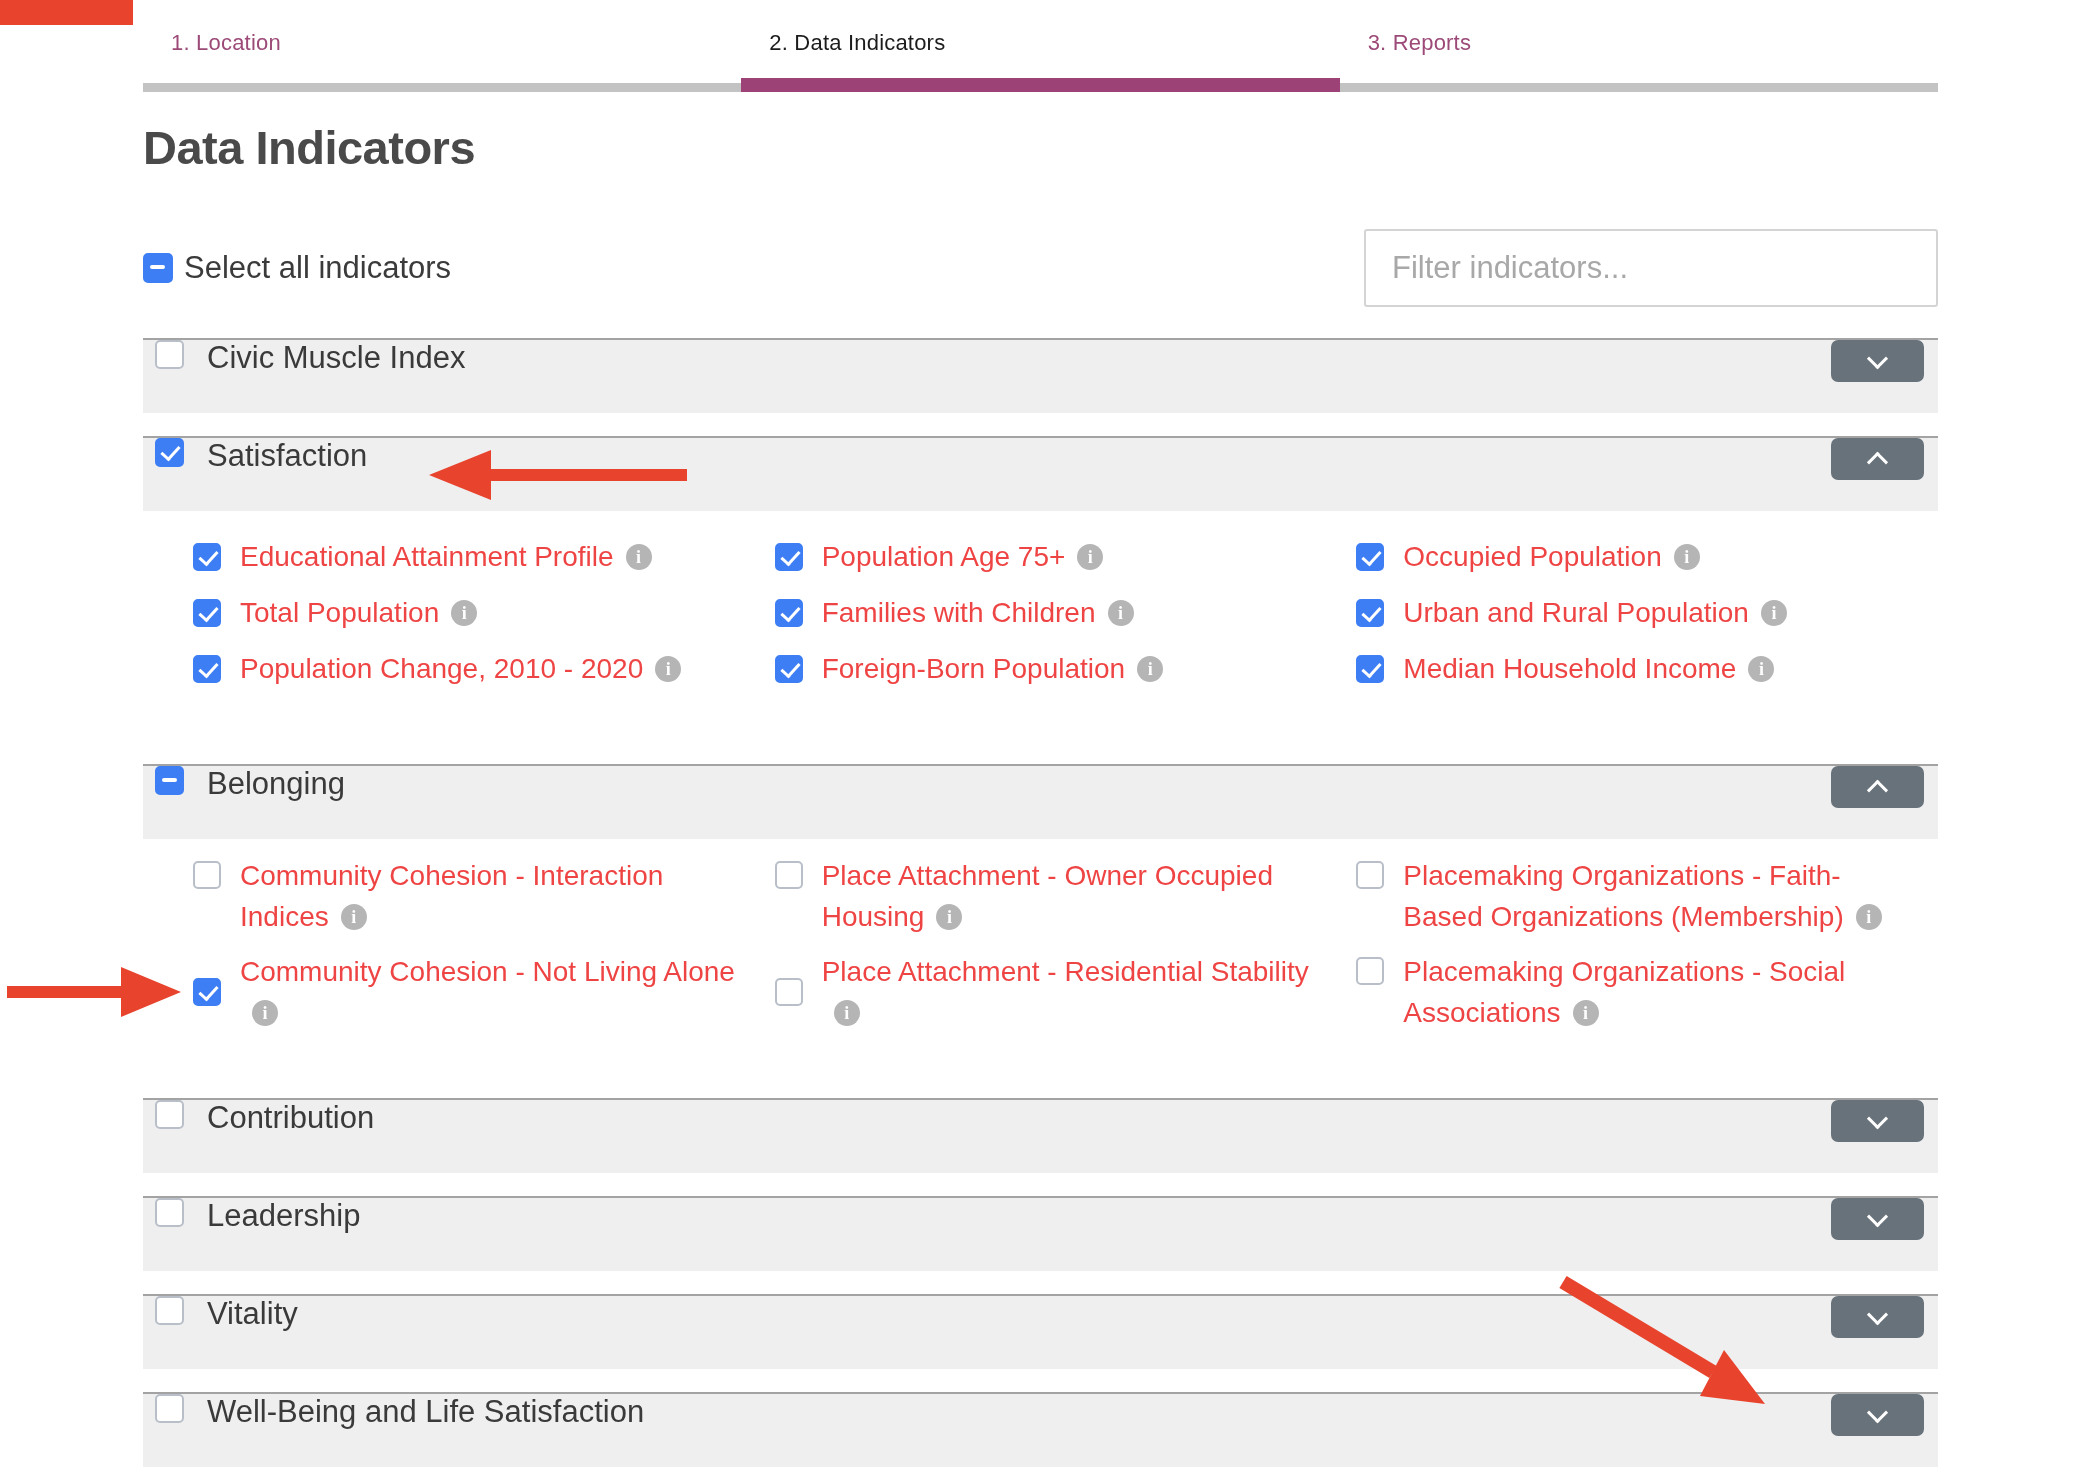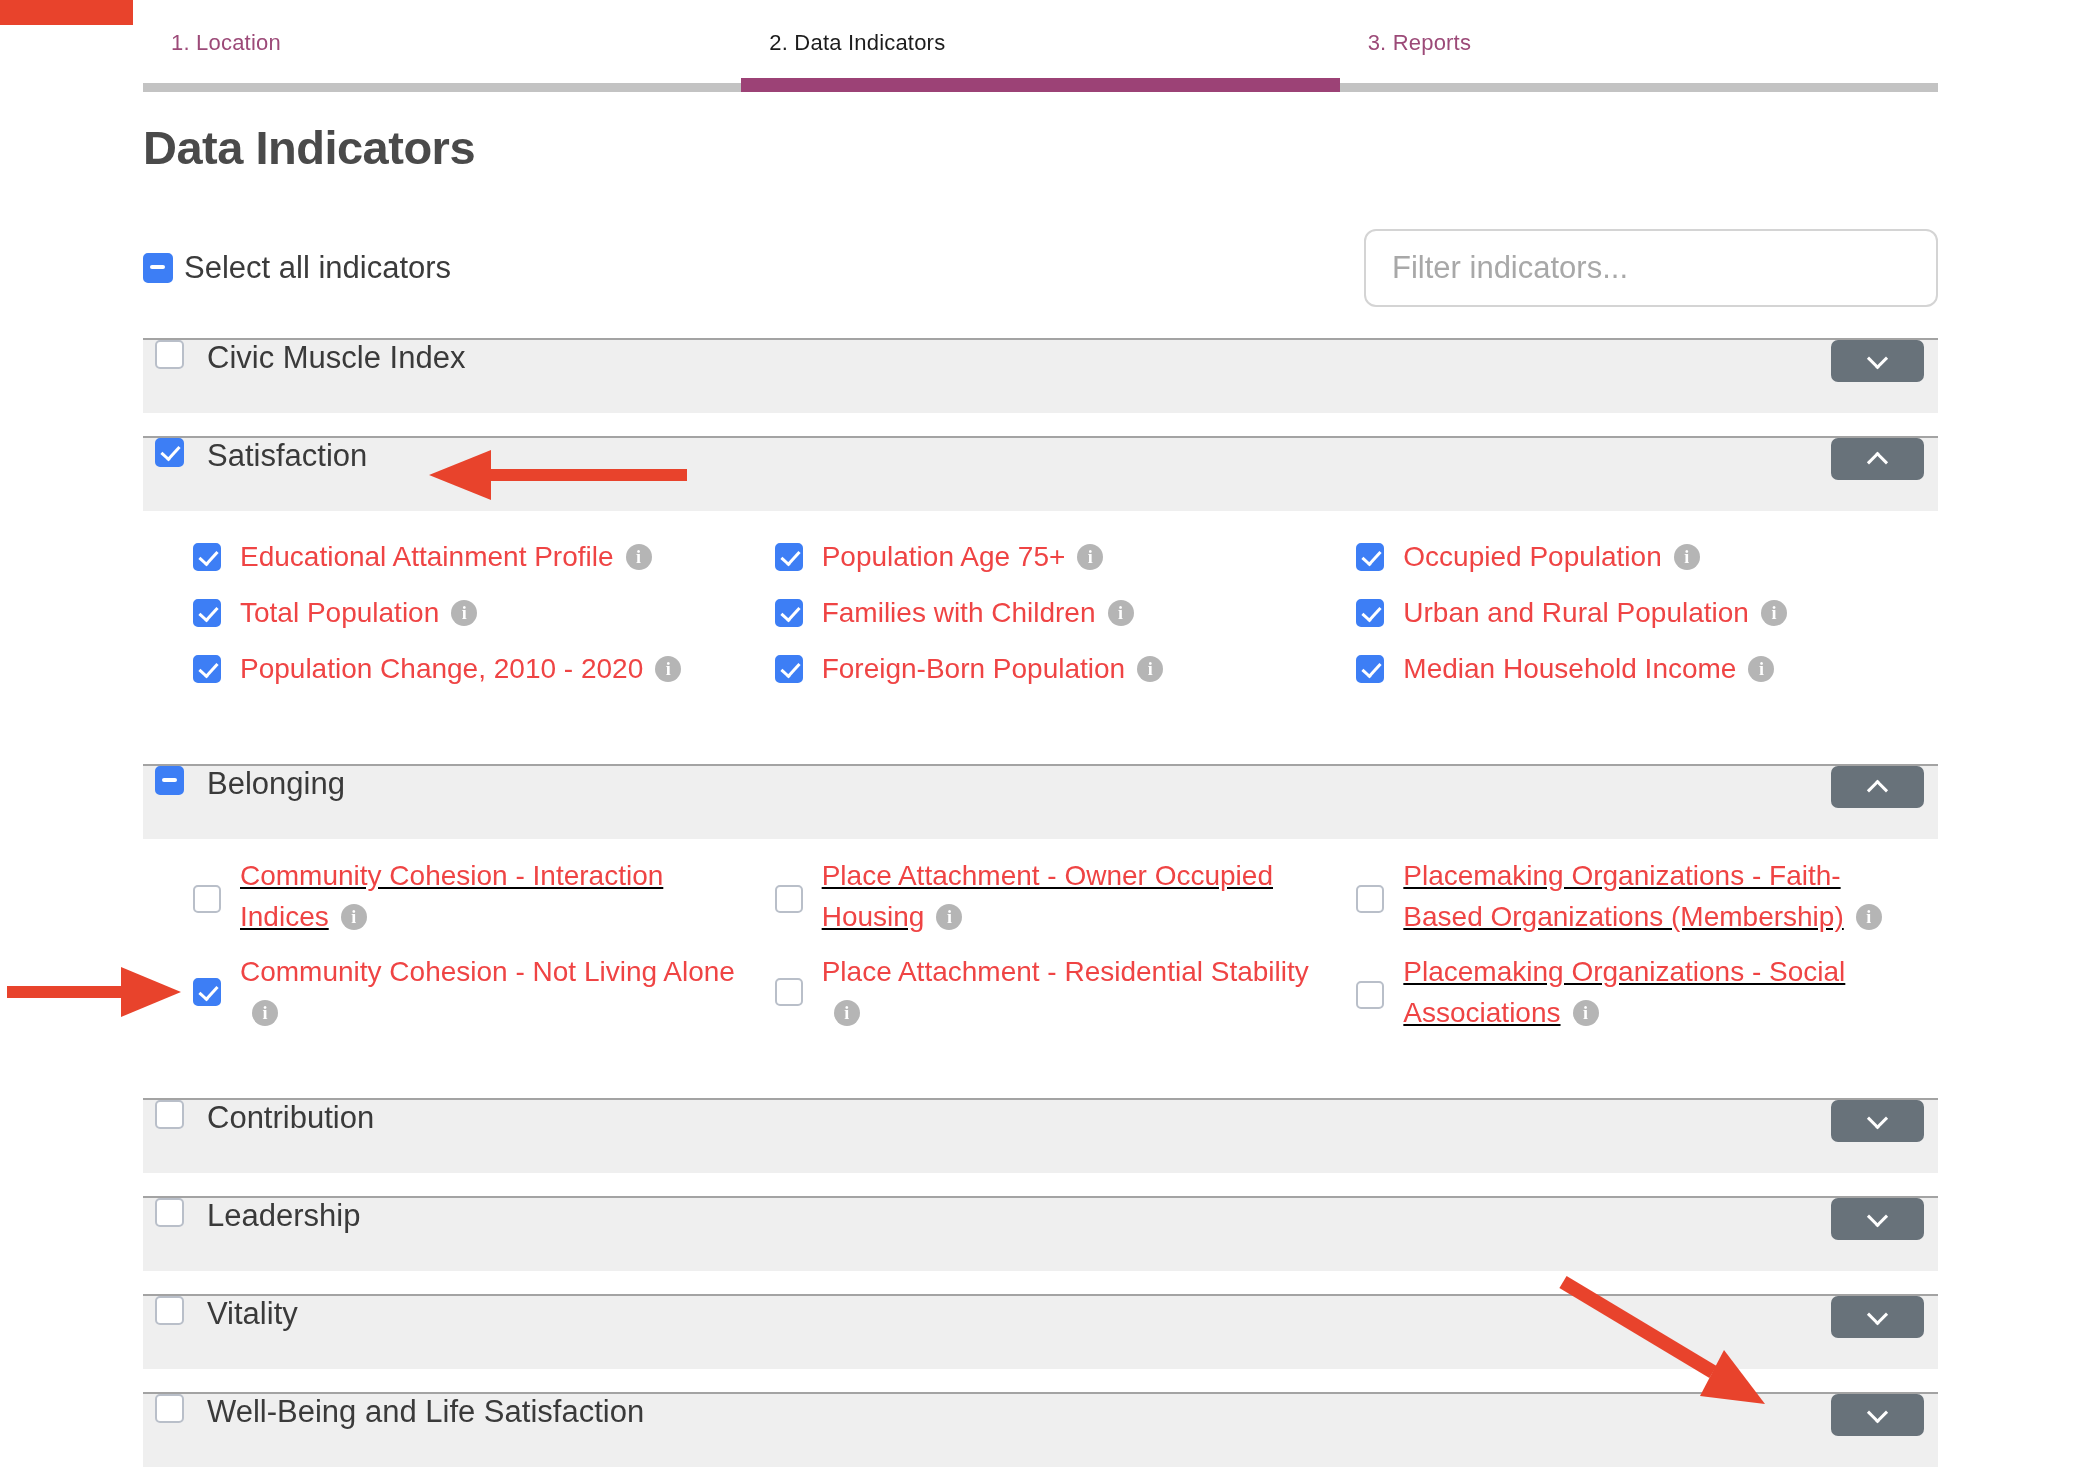--- a/index.html
+++ b/index.html
@@ -17,21 +17,21 @@
   .tab.active { color:#1c1c1c; }
   .tab-track { display:flex; align-items:flex-end; height:14px; margin-top:22px; }
   .tab-track .seg { width:33.333%; height:9px; background:#c3c3c3; }
   .tab-track .seg.active { height:14px; background:#9c4276; }
 
   
   h1.page-title { margin-top:28px; font-size:47px; font-weight:600; color:#4a4a4a; letter-spacing:-0.5px; }
   .controls-row { margin-top:54px; display:flex; justify-content:space-between; align-items:center; }
   .select-all { display:flex; align-items:center;gap:8px; }
   .select-all .lbl { font-size:31px; color:#3b3b3b; margin-left:3px; }
-  .filter-input { width:574px; height:78px; border:2px solid #d4d4d4; border-radius:12px; font-size:31px; color:#444; padding:4px 26px; outline:none; font-family:"Liberation Sans", sans-serif; }
+  .filter-input { width:574px; height:78px; border:2px solid #d4d4d4; border-radius:3px; font-size:31px; color:#444; padding:4px 26px; outline:none; font-family:"Liberation Sans", sans-serif; }
   .filter-input::placeholder { color:#a8a8a8; }
 
   
   .cb { flex:0 0 auto; width:29px; height:29px; border-radius:5px; position:relative; }
   .cb.unchecked { background:#fff; border:2px solid #b9bfc9; }
   .cb.checked, .cb.indet { background:#3d7ef5; border:2px solid #3d7ef5; }
   .cb.checked::after { content:""; position:absolute; left:8px; top:2px; width:8px; height:15px;
       border-right:3px solid #fff; border-bottom:3px solid #fff; transform:rotate(42deg); }
   .cb.indet::after { content:""; position:absolute; left:5px; top:10px; width:15px; height:4px; background:#fff; border-radius:2px; }
   .cb.big { width:30px; height:30px; }
@@ -46,21 +46,21 @@
   .chev { width:15px; height:15px; border-top:3px solid #fff; border-right:3px solid #fff; }
   .chev.down { transform:rotate(135deg) translate(-2px,2px); }
   .chev.up { transform:rotate(-45deg) translate(-2px,2px); }
 
   .items { background:#fff; padding:25px 0 50px 50px; display:grid; grid-template-columns:repeat(3, 1fr); grid-auto-flow:column; }
   .items.rows3 { grid-template-rows:repeat(3, auto); row-gap:15px; padding-bottom:52px; }
   .items.rows2 { grid-template-rows:repeat(2, auto); row-gap:14px; padding-top:16px; padding-bottom:42px; }
   .item { display:flex; align-items:center; padding-right:34px; position:relative; }
   .item .cb { width:28px; height:28px; }
   .item .ilabel { font-size:28px; color:#ef4444; margin-left:19px; line-height:41px; }
-  .item.wrap { align-items:center;text-decoration:underline; }
+  .item.wrap { align-items:flex-start; }
   .item.wrap .cb { margin-top:6px; }
   .info { display:inline-block; vertical-align:middle; width:26px; height:26px; border-radius:50%; background:#b5b5b5; margin-left:12px; position:relative; top:-2px; }
   .info::after { content:"i"; position:absolute; left:0; top:0; width:26px; height:26px; line-height:26px; text-align:center; color:#fff; font-size:18px; font-weight:700; font-family:"Liberation Serif", serif; }
 
   
   .arrow-svg { position:absolute; pointer-events:none; }
   .arrow-demographics { left:284px; top:50%; transform:translateY(-50%); }
   .arrow-notalone { left:-186px; top:50%; transform:translateY(-50%); }
   .arrow-reports { left:1540px; top:1272px; }
 </style>

